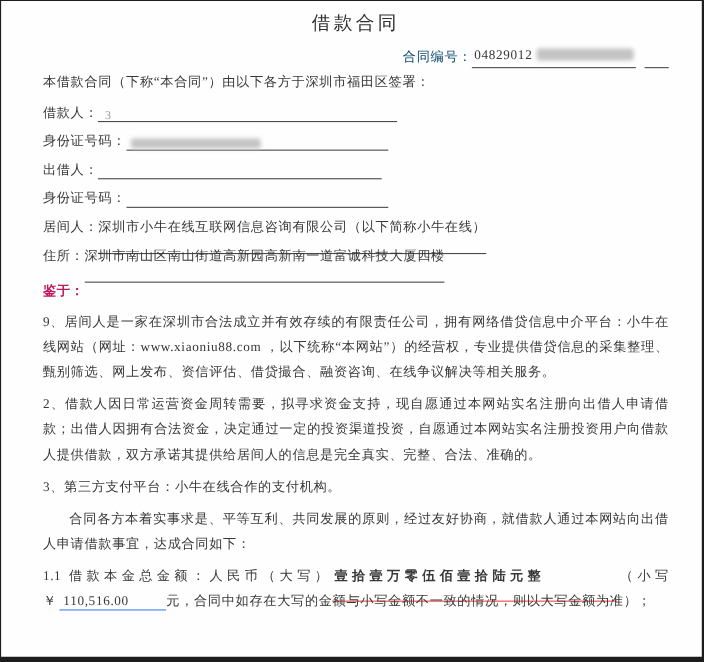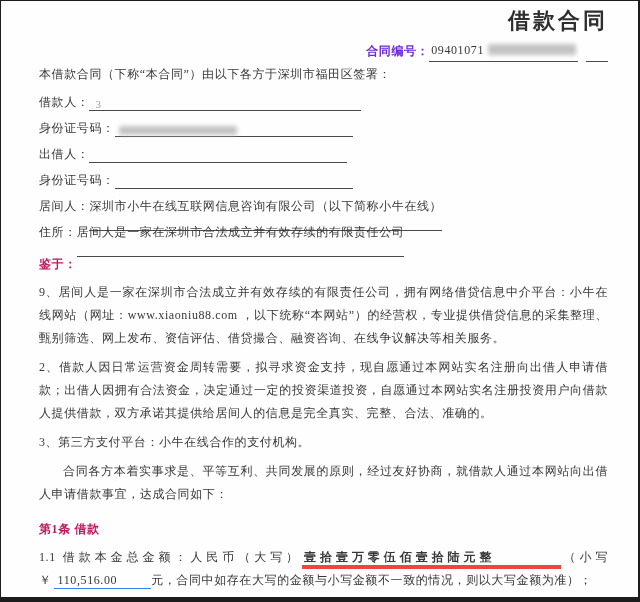--- a/index.html
+++ b/index.html
@@ -11,35 +11,35 @@
     background:#fefefe;
     border:solid #1d1d1d;
     border-width:1px 2px 5px 1px;
     padding:6px 30px 6px 38px;
     overflow:hidden;
     color:#383838;
     font-size:12px;
     letter-spacing:0.6px;
   }
   .title {
-    text-align:right;
-    font-size:22px;
-    font-weight:700;
+    text-align:center;
+    font-size:17px;
+    font-weight:400;
     color:#2e2e2e;
     letter-spacing:3px;
     line-height:24px;
     margin-top:2px;
   }
   .contract-no {
     text-align:right;
     line-height:22px;
     margin-top:6px;
     white-space:nowrap;
   }
-  .bold { font-weight:700; color:#6d28d9; }
+  .bold { font-weight:400; color:#0c4a6e; }
   .cn-line {
     display:inline-block;
     border-bottom:1px solid #4a4a4a;
     padding:0 2px;
     vertical-align:bottom;
   }
   .cn-tail {
     display:inline-block;
     width:22px;
     border-bottom:1px solid #4a4a4a;
@@ -73,39 +73,39 @@
     font-size:11px;
   }
   .u-text {
     border-bottom:1px solid #4a4a4a;
     padding-bottom:17px;
   }
   .heading { font-weight:700; color:#be185d; line-height:22px; margin-top:12px; }
   .para { line-height:23px; margin-top:6px; text-align:justify; }
   .para.indent { text-indent:2em; }
   .u-amt {
-    border-bottom:4px solid #ef4444;
+    border-bottom:1px solid #ef4444;
     font-weight:600;
-    padding:0 66px 1px 2px;
+    padding:0 66px 16px 2px;
   }
   .u-num {
     border-bottom:1px solid #3b82f6;
     padding:0 34px 1px 4px;
   }
   .gapped { margin:0 2px; }
 </style>
 </head>
 <body>
 
 <div class="page">
 
   <h1 class="title">借款合同</h1>
 
   <div class="contract-no">
-    <span class="bold">合同编号：</span><span class="cn-line"><span>09401071</span><span class="redact cnum"></span></span><span class="cn-tail"></span>
+    <span class="bold">合同编号：</span><span class="cn-line"><span>04829012</span><span class="redact cnum"></span></span><span class="cn-tail"></span>
   </div>
 
   <p class="intro">本借款合同（下称“本合同”）由以下各方于深圳市福田区签署：</p>
 
   <div class="party">
     <span>借款人：</span><span class="blank borrower"><span class="faint">3</span></span>
   </div>
 
   <div class="party">
     <span>身份证号码：</span><span class="blank idno"><span class="redact idnum"></span></span>
@@ -117,30 +117,29 @@
 
   <div class="party">
     <span>身份证号码：</span><span class="blank idno"></span>
   </div>
 
   <div class="party">
     <span>居间人：</span><span class="u-text">深圳市小牛在线互联网信息咨询有限公司（以下简称小牛在线）</span>
   </div>
 
   <div class="party">
-    <span>住所：</span><span class="u-text">居间人是一家在深圳市合法成立并有效存续的有限责任公司</span>
+    <span>住所：</span><span class="u-text">深圳市南山区南山街道高新园高新南一道富诚科技大厦四楼</span>
   </div>
 
   <p class="heading">鉴于：</p>
 
   <p class="para">9、居间人是一家在深圳市合法成立并有效存续的有限责任公司，拥有网络借贷信息中介平台：小牛在线网站（网址：www.xiaoniu88.com ，以下统称“本网站”）的经营权，专业提供借贷信息的采集整理、甄别筛选、网上发布、资信评估、借贷撮合、融资咨询、在线争议解决等相关服务。</p>
   <p class="para">2、借款人因日常运营资金周转需要，拟寻求资金支持，现自愿通过本网站实名注册向出借人申请借款；出借人因拥有合法资金，决定通过一定的投资渠道投资，自愿通过本网站实名注册投资用户向借款人提供借款，双方承诺其提供给居间人的信息是完全真实、完整、合法、准确的。</p>
   <p class="para">3、第三方支付平台：小牛在线合作的支付机构。</p>
 
   <p class="para indent">合同各方本着实事求是、平等互利、共同发展的原则，经过友好协商，就借款人通过本网站向出借人申请借款事宜，达成合同如下：</p>
 
-  <p class="heading">第1条 借款</p>
 
   <p class="para">
     <span>1.1 借款本金总金额：人民币（大写）</span><span class="u-amt">壹拾壹万零伍佰壹拾陆元整</span><span class="gapped">（小写￥</span><span class="u-num">110,516.00</span><span>元，合同中如存在大写的金额与小写金额不一致的情况，则以大写金额为准）；</span>
   </p>
 
 </div>
 
 </body></html>

